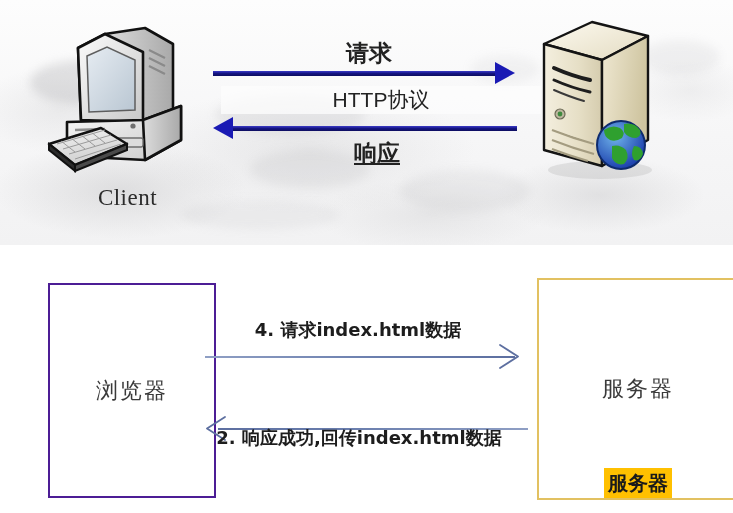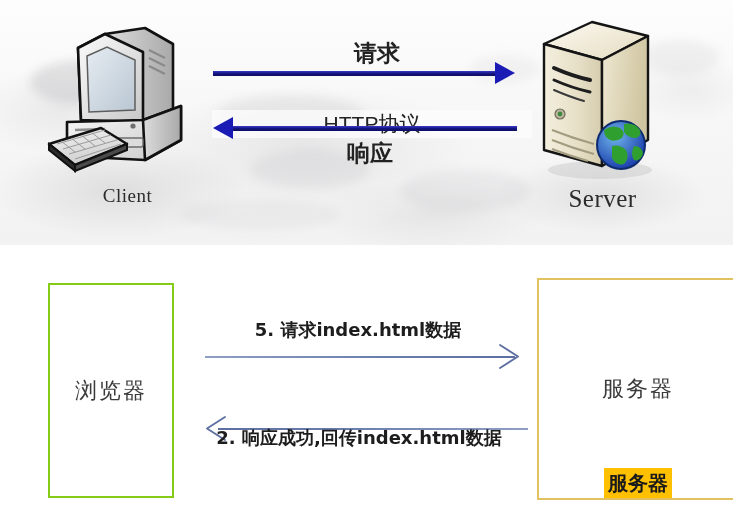--- a/index.html
+++ b/index.html
@@ -27,21 +27,21 @@
   
   .map-blob{position:absolute;background:rgba(168,168,172,.30);border-radius:50%;filter:blur(5px);}
 
   
   .client-art{position:absolute;left:45px;top:22px;width:165px;height:165px;}
   .client-art svg{display:block;}
   .client-label{
     position:absolute;left:45px;top:185px;width:165px;
     text-align:center;
     font-family:"Liberation Serif", serif;
-    font-size:19px;color:#2b2b2b;letter-spacing:.5px;
+    font-size:23px;color:#2b2b2b;letter-spacing:.5px;
   }
 
   
   .server-art{position:absolute;left:520px;top:18px;width:165px;height:170px;}
   .server-label{
     position:absolute;left:515px;top:185px;width:175px;
     text-align:center;
     font-family:"Liberation Serif", serif;
     font-size:25px;color:#2b2b2b;letter-spacing:.5px;
   }
@@ -75,21 +75,21 @@
   .bottom-panel{position:absolute;left:0;top:245px;width:733px;height:268px;background:#fff;}
 
   .flow-box{
     position:absolute;background:#fff;box-sizing:border-box;
     display:flex;align-items:center;justify-content:center;
   }
   .flow-box .flow-text{
     font-family:"DejaVu Sans", sans-serif;
     font-size:22px;color:#3a3a3a;letter-spacing:2px;
   }
-  #browser-box{left:48px;top:283px;width:126px;height:215px;border:2px solid #84cc16;}
+  #browser-box{left:48px;top:283px;width:168px;height:215px;border:2px solid #4c1d95;}
   #server-box{left:537px;top:278px;width:200px;height:222px;border:2px solid #e2c161;border-right:none;}
 
   
   .thin-line{position:absolute;height:1.6px;background:linear-gradient(90deg,#8f9fc4 0%,#6b7fae 55%,#5d6fa0 100%);}
   .thin-line-rev{position:absolute;height:1.6px;background:linear-gradient(90deg,#5d6fa0 0%,#6b7fae 45%,#8f9fc4 100%);}
   .vhead{position:absolute;}
   .bottom-lbl{
     position:absolute;text-align:center;
     font-family:"DejaVu Sans", sans-serif;
     font-size:18px;color:#1d1d1d;font-weight:600;white-space:nowrap;
@@ -213,48 +213,47 @@
 
         <g>
           <circle cx="101" cy="127" r="24" fill="url(#globeG)" stroke="#0e2b6e" stroke-width="2"></circle>
           <path d="M84 112 Q92 106 100 110 Q106 114 102 120 Q96 124 90 122 Q84 119 84 112 Z" fill="#2fa02f"></path>
           <path d="M104 106 Q114 104 120 112 Q122 118 116 120 Q108 120 104 114 Z" fill="#2fa02f"></path>
           <path d="M92 128 Q100 126 106 132 Q110 140 104 146 Q96 148 92 140 Z" fill="#2fa02f"></path>
           <path d="M114 128 Q122 128 123 136 Q120 144 114 142 Q110 136 114 128 Z" fill="#2fa02f"></path>
         </g>
       </svg>
     </div>
-    <div class="server-label">Server</div>
 
     <div class="top-arrows">
-      <div class="lbl-req" style="left:12px;top:0;">请求</div>
+      <div class="lbl-req" style="left:4px;top:0;">请求</div>
 
       <div class="thick-line" style="left:8px;top:33px;width:284px;"></div>
       <div class="thick-head-r" style="left:290px;top:24px;"></div>
 
-      <div class="lbl-http" style="left:7px;top:48px;margin-top:24px;">HTTP协议</div>
+      <div class="lbl-http" style="left:16px;top:48px;">HTTP协议</div>
 
       <div class="thick-line" style="left:28px;top:88px;width:284px;"></div>
       <div class="thick-head-l" style="left:8px;top:79px;"></div>
 
-      <div class="lbl-resp" style="left:5px;top:100px;">响应</div>
+      <div class="lbl-resp" style="left:12px;top:100px;text-decoration:underline;">响应</div>
     </div>
   </div>
 
   <div class="bottom-panel"></div>
 
   <div class="flow-box" id="browser-box">
     <span class="flow-text">浏览器</span>
   </div>
 
   <div class="flow-box" id="server-box">
     <span class="flow-text">服务器</span>
   </div>
 
-  <div class="bottom-lbl" style="left:198px;top:318px;width:320px;">5. 请求index.html数据</div>
+  <div class="bottom-lbl" style="left:198px;top:318px;width:320px;">4. 请求index.html数据</div>
   <div class="thin-line" style="left:205px;top:356px;width:310px;"></div>
   <div class="vhead" style="left:498px;top:344px;">
     <svg width="24" height="26" viewBox="0 0 24 26">
         <path d="M2 1 L20 12.5 L2 24" fill="none" stroke="#5d6fa0" stroke-width="1.8" stroke-linecap="round" stroke-linejoin="round"></path>
       </svg>
   </div>
 
   <div class="thin-line-rev" style="left:218px;top:428px;width:310px;"></div>
   <div class="vhead" style="left:203px;top:416px;">
     <svg width="24" height="26" viewBox="0 0 24 26">

